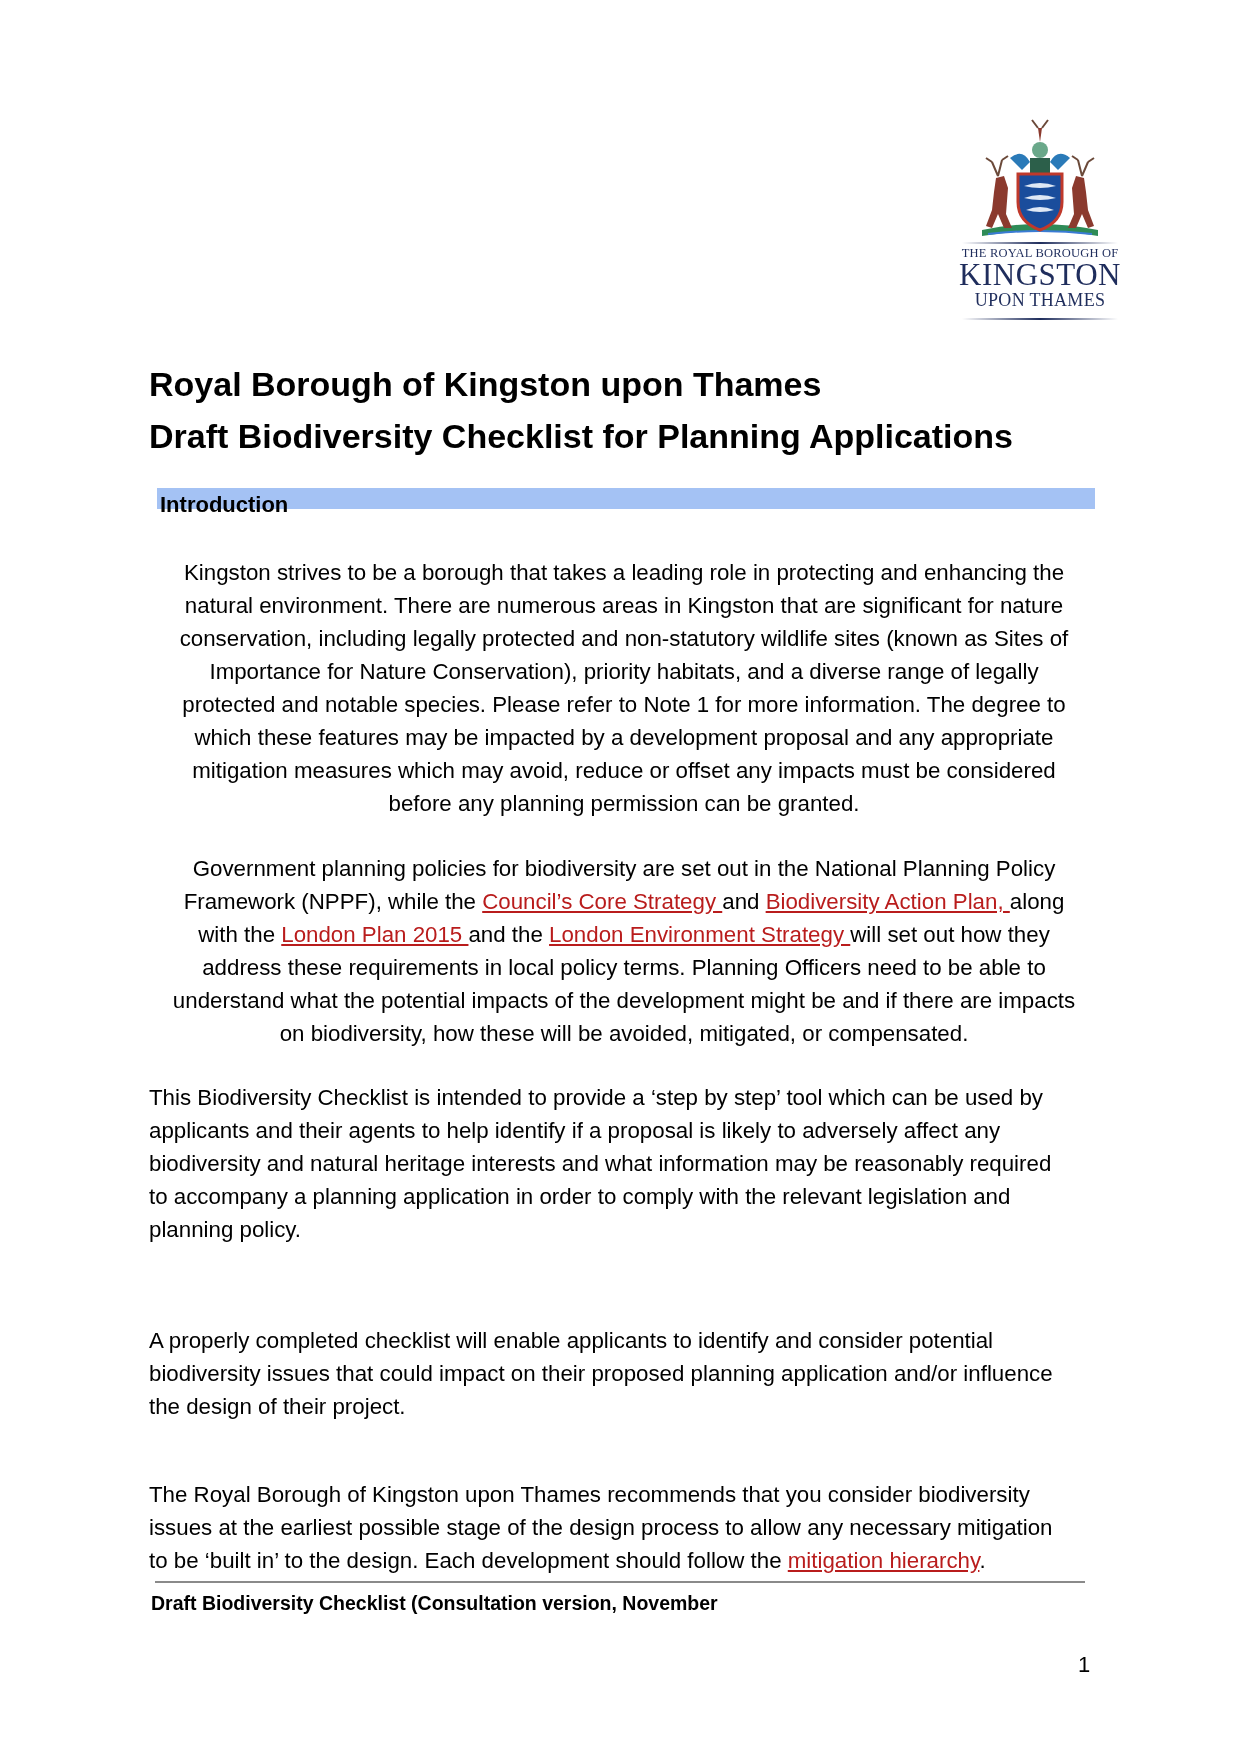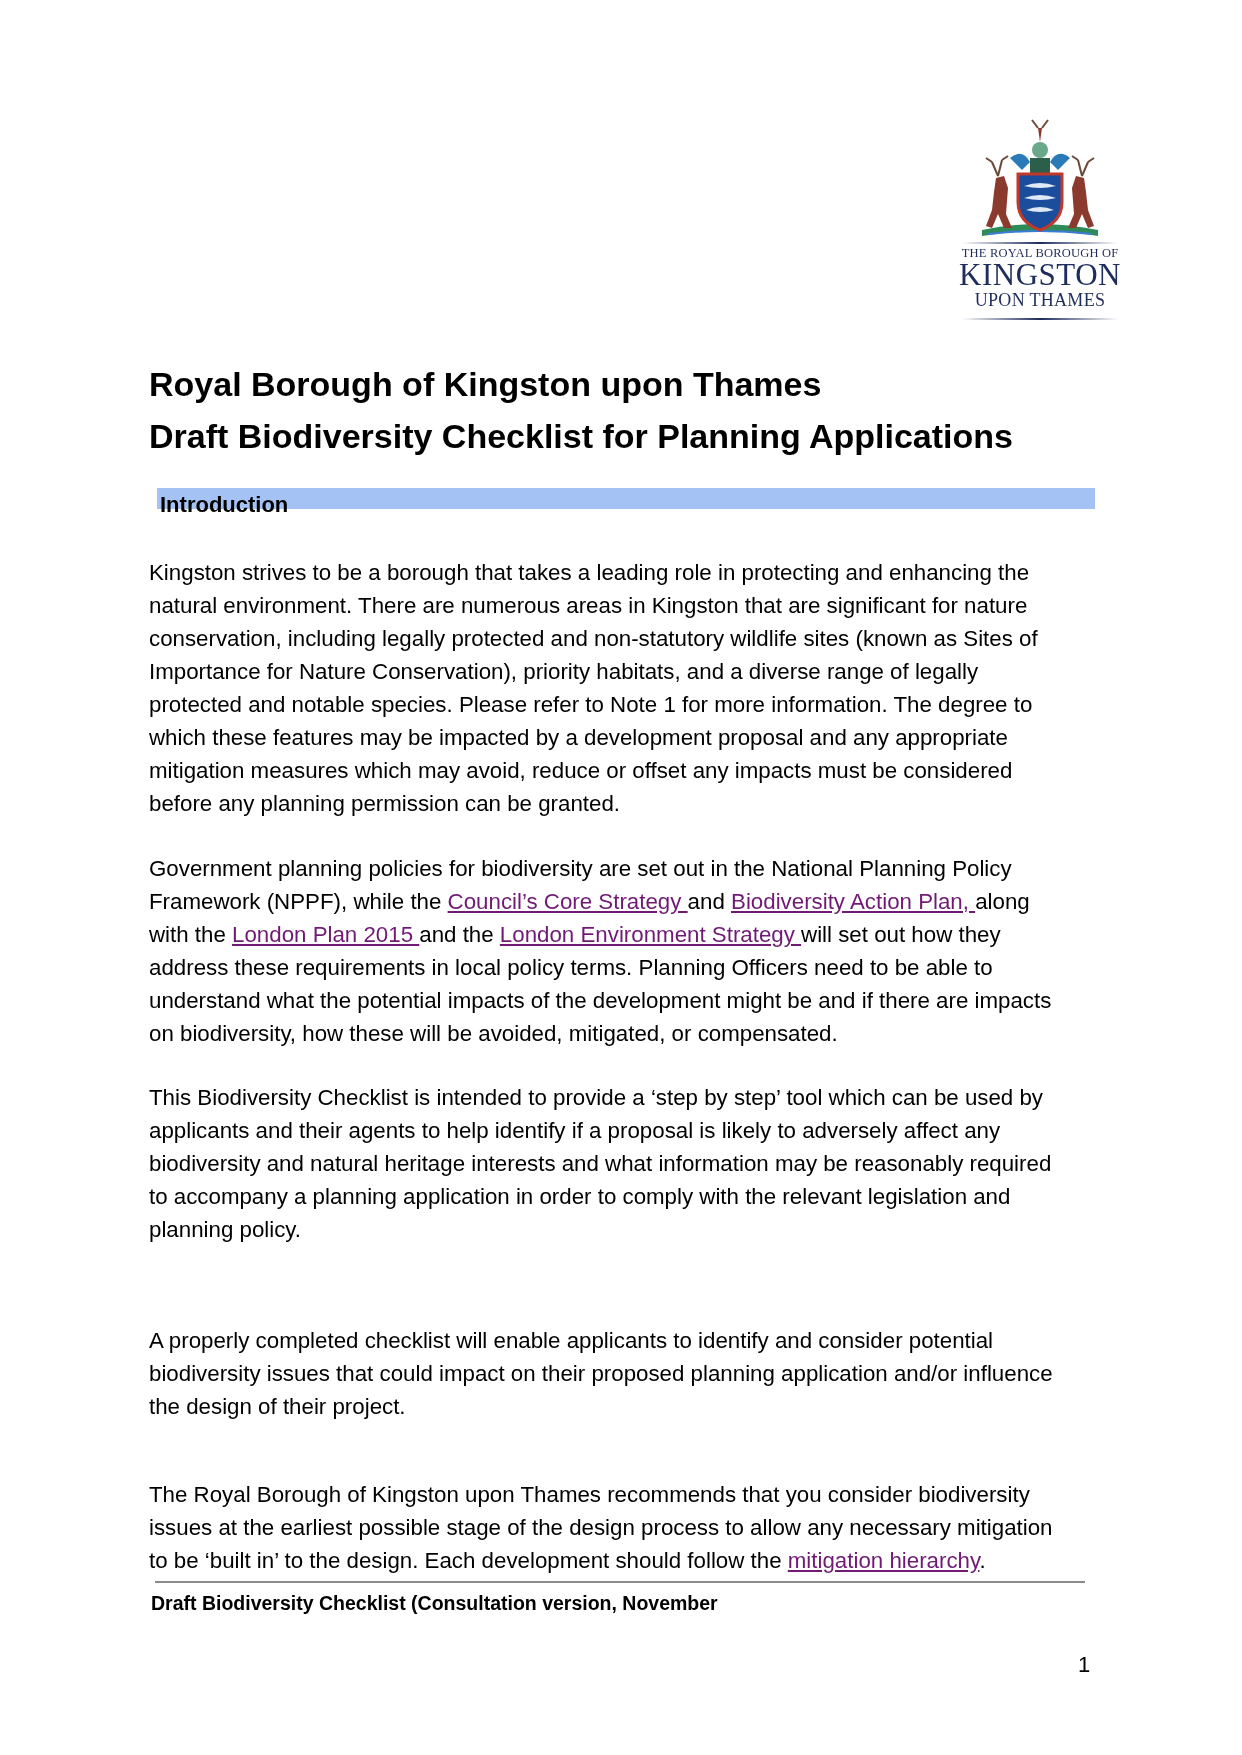--- a/index.html
+++ b/index.html
@@ -21,26 +21,26 @@
            white-space: nowrap; }
   .title.t1 { top: 364px; }
   .title.t2 { top: 416px; }
 
   .section-bar { position: absolute; left: 157px; top: 488px; width: 938px; height: 21px;
                  background: #a4c2f4; }
   .section-bar span { position: absolute; left: 3px; top: 4px; font-weight: bold; font-size: 22px; }
 
   .para { position: absolute; left: 149px; width: 950px; font-size: 22.3px; line-height: 33px;
           white-space: pre-line; }
-  .p1 { top: 556px; }
-  .p2 { top: 852px; }
+  .p1 { top: 556px; text-align: center; }
+  .p2 { top: 852px; text-align: center; }
   .p3 { top: 1081px; }
   .p4 { top: 1276px; margin-top: 48px; }
   .p5 { top: 1478px; }
-  a.link { color: #701a75; }
+  a.link { color: #b91c1c; }
 
   .footer-rule { position: absolute; left: 155px; top: 1581px; width: 930px; height: 2px; background: #8a8a8a; }
   .footer-text { position: absolute; left: 151px; top: 1592px; font-weight: bold; font-size: 19.5px; }
   .page-number { position: absolute; left: 1078px; top: 1652px; font-size: 22px; }
 </style>
 </head>
 <body>
 
 <div class="logo">
   <svg width="176" height="122" viewBox="0 0 176 122">

